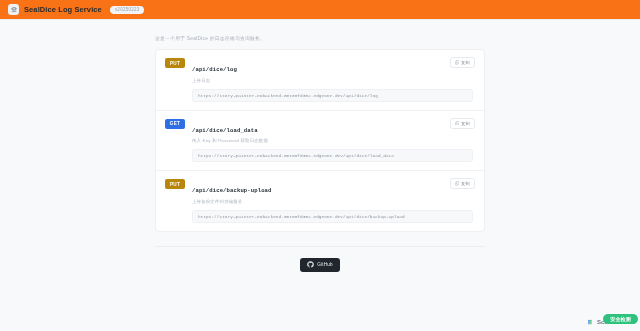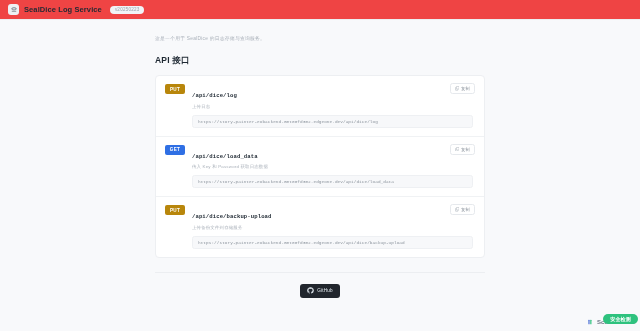--- a/index.html
+++ b/index.html
@@ -7,21 +7,21 @@
     width: 640px; height: 331px;
     overflow: hidden;
     background: #f8f9fb;
     font-family: "Liberation Sans", "DejaVu Sans", sans-serif;
     -webkit-font-smoothing: antialiased;
   }
 
   
   .topbar {
     height: 20px;
-    background: #ef4444;
+    background: #f97316;
     border-bottom: 1px solid #eceef1;
     display: flex;
     align-items: center;
     padding: 0 8px;
     gap: 5px;
   }
   .logo-mark {
     width: 11px; height: 11px;
     border-radius: 3px;
     background: #eef0f3;
@@ -229,21 +229,20 @@
     </svg>
   </span>
   <span class="brand-title">SealDice Log Service</span>
   <span class="version-badge">v20250223</span>
 </div>
 
 <div class="page">
 
   <div class="intro">这是一个用于 SealDice 的日志存储与查询服务。</div>
 
-  <div class="section-title">API 接口</div>
 
   <div class="api-panel">
 
     <div class="endpoint">
       <div class="ep-head">
         <span class="method put">PUT</span>
         <span class="ep-text">
           <span class="ep-path">/api/dice/log</span>
           <div class="ep-desc">上传日志</div>
         </span>

